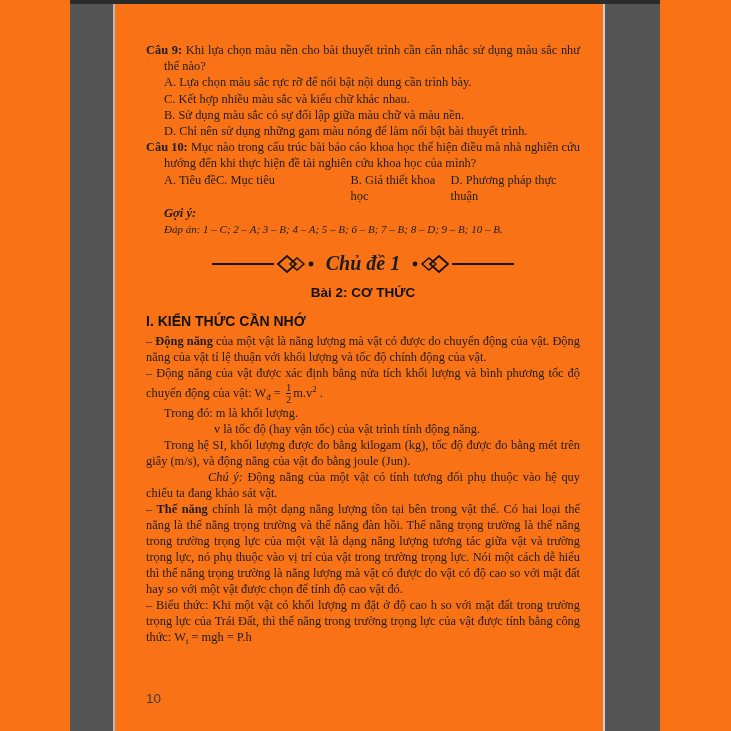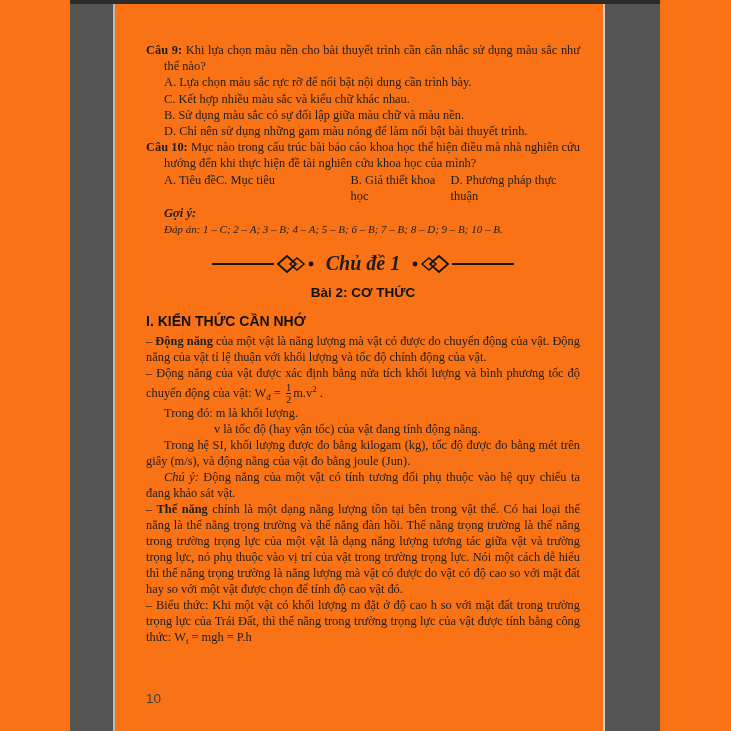--- a/index.html
+++ b/index.html
@@ -34,21 +34,21 @@
   .chapter-title { font-family:"Liberation Sans", sans-serif; font-weight:bold;
                    font-size:21px; letter-spacing:0.8px; margin-top:4px; color:#111; }
   .lesson { font-family:"Liberation Sans", sans-serif; font-weight:bold;
             font-size:13.5px; margin-top:7px; color:#111; }
   .section { font-family:"Liberation Sans", sans-serif; font-weight:bold;
              font-size:14px; margin-top:13px; margin-bottom:4px; color:#111; }
 
   .p { font-size:12.4px; line-height:16px; text-align:justify; text-indent:18px; }
   .p.hang { text-indent:0; }
   .line-deep { font-size:12.4px; line-height:16px; padding-left:68px; }
-  .it { font-style:italic; }
+  .it { font-style:italic;margin-left:44px; }
 
   sub.f { font-size:9px; vertical-align:-3px; }
   sup.f { font-size:9px; vertical-align:5px; }
   .frac { display:inline-flex; flex-direction:column; vertical-align:middle;
           text-align:center; font-size:10.5px; line-height:11px; margin:0 2px 0 2px; }
   .frac .den { border-top:1px solid #1d1d1d; }
 
   .pagenum { position:absolute; left:146px; top:691px;
              font-family:"Liberation Sans", sans-serif; font-size:13.5px; color:#3c3c3c;text-align:center; }
 </style>
@@ -113,21 +113,21 @@
     <div class="p hang"><span>– Động năng của vật được xác định bằng nửa tích khối lượng và bình phương tốc độ chuyển động của vật:</span>
       <span><span>W</span><sub class="f">đ</sub>
       <span>=</span>
       <span class="frac">
             <span class="num">1</span>
             <span class="den">2</span>
           </span><span>m.v</span><sup class="f">2</sup>
       <span>.</span></span></div>
 
     <div class="p">Trong đó: m là khối lượng.</div>
-    <div class="line-deep">v là tốc độ (hay vận tốc) của vật đang tính động năng.</div>
+    <div class="line-deep">v là tốc độ (hay vận tốc) của vật trình tính động năng.</div>
 
     <div class="p">Trong hệ SI, khối lượng được đo bằng kilogam (kg), tốc độ được đo bằng mét trên giây (m/s), và động năng của vật đo bằng joule (Jun).</div>
 
     <div class="p"><span class="it">Chú ý:</span>
       <span>Động năng của một vật có tính tương đối phụ thuộc vào hệ quy chiếu ta đang khảo sát vật.</span></div>
 
     <div class="p hang"><span>–</span>
       <span class="b">Thế năng</span>
       <span>chính là một dạng năng lượng tồn tại bên trong vật thể. Có hai loại thế năng là thế năng trọng trường và thế năng đàn hồi. Thế năng trọng trường là thế năng trong trường trọng lực của một vật là dạng năng lượng tương tác giữa vật và trường trọng lực, nó phụ thuộc vào vị trí của vật trong trường trọng lực. Nói một cách dễ hiểu thì thế năng trọng trường là năng lượng mà vật có được do vật có độ cao so với mặt đất hay so với một vật được chọn để tính độ cao vật đó.</span></div>
 

